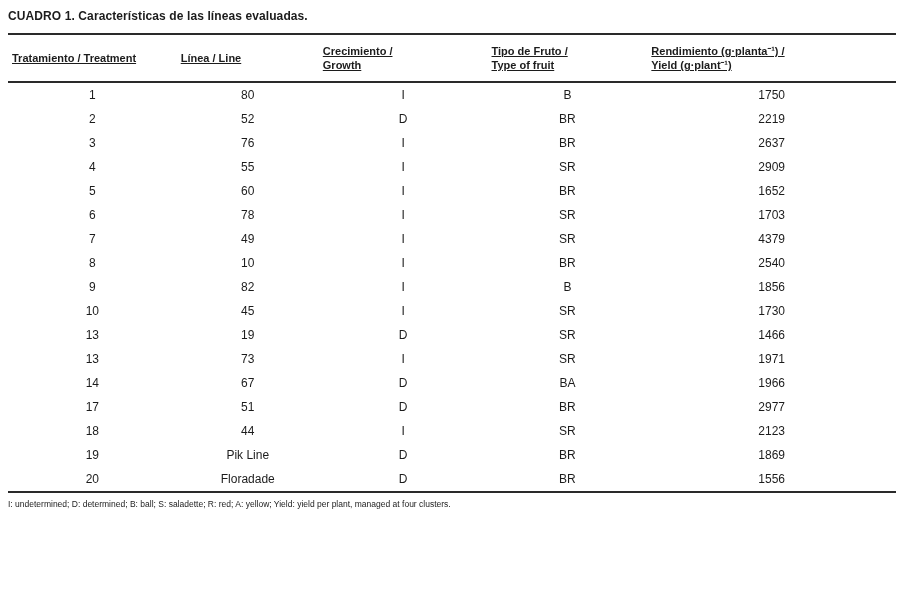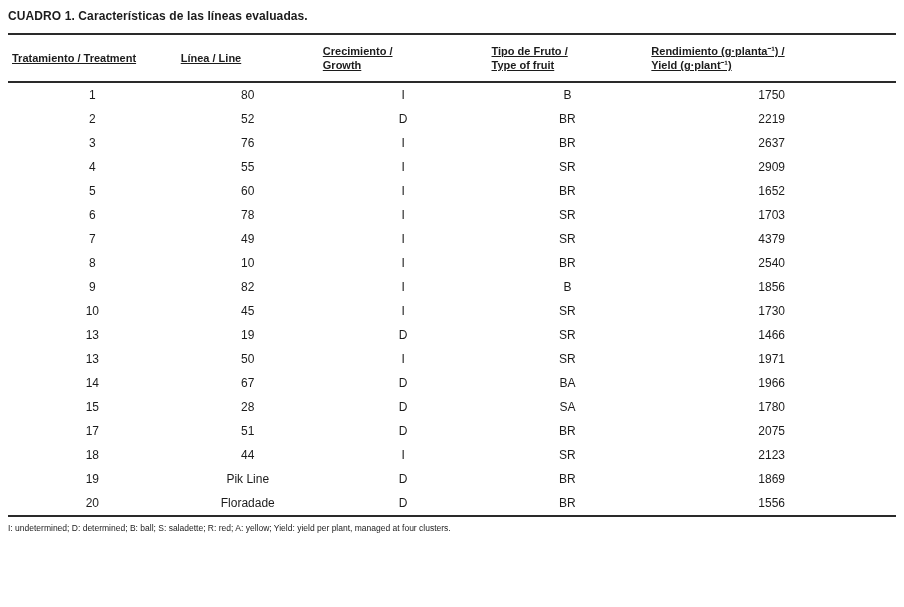--- a/index.html
+++ b/index.html
@@ -157,45 +157,38 @@
         </tr>
         <tr>
           <td>13</td>
           <td>19</td>
           <td>D</td>
           <td>SR</td>
           <td>1466</td>
         </tr>
         <tr>
           <td>13</td>
-          <td>50</td>
+          <td>73</td>
           <td>I</td>
           <td>SR</td>
           <td>1971</td>
         </tr>
         <tr>
           <td>14</td>
           <td>67</td>
           <td>D</td>
           <td>BA</td>
           <td>1966</td>
         </tr>
         <tr>
-          <td>15</td>
-          <td>28</td>
-          <td>D</td>
-          <td>SA</td>
-          <td>1780</td>
-        </tr>
-        <tr>
           <td>17</td>
           <td>51</td>
           <td>D</td>
           <td>BR</td>
-          <td>2075</td>
+          <td>2977</td>
         </tr>
         <tr>
           <td>18</td>
           <td>44</td>
           <td>I</td>
           <td>SR</td>
           <td>2123</td>
         </tr>
         <tr>
           <td>19</td>

